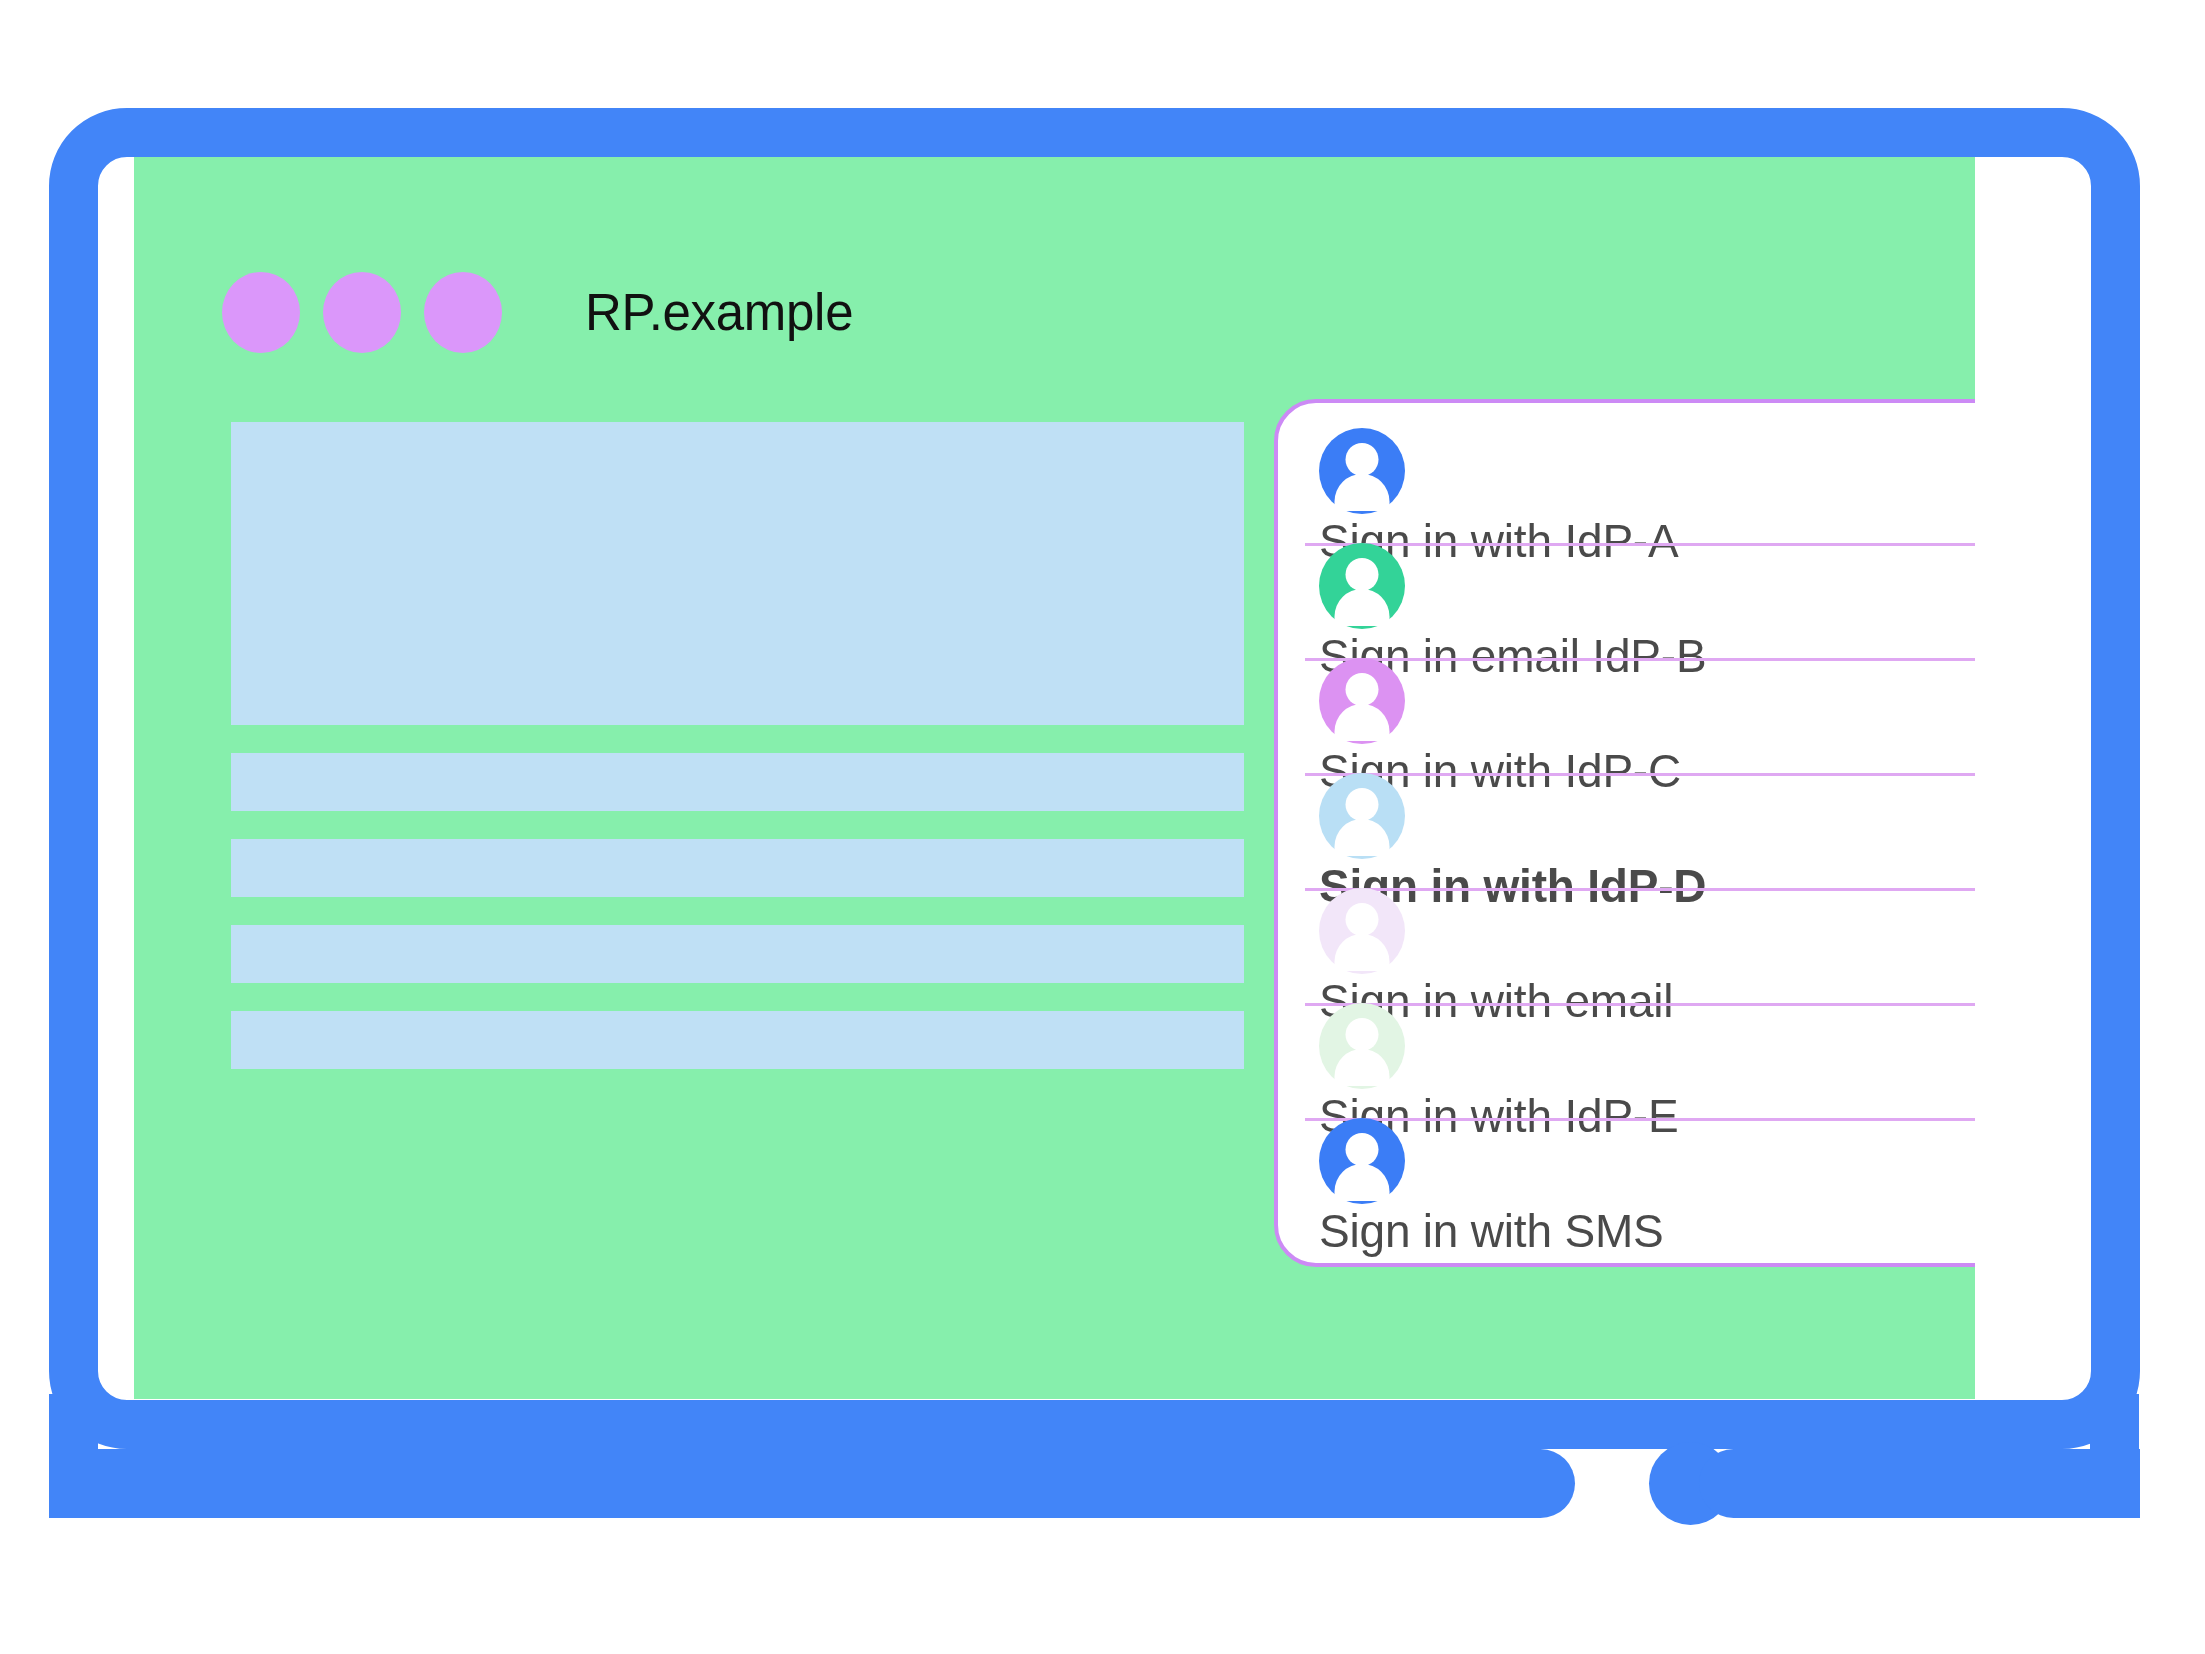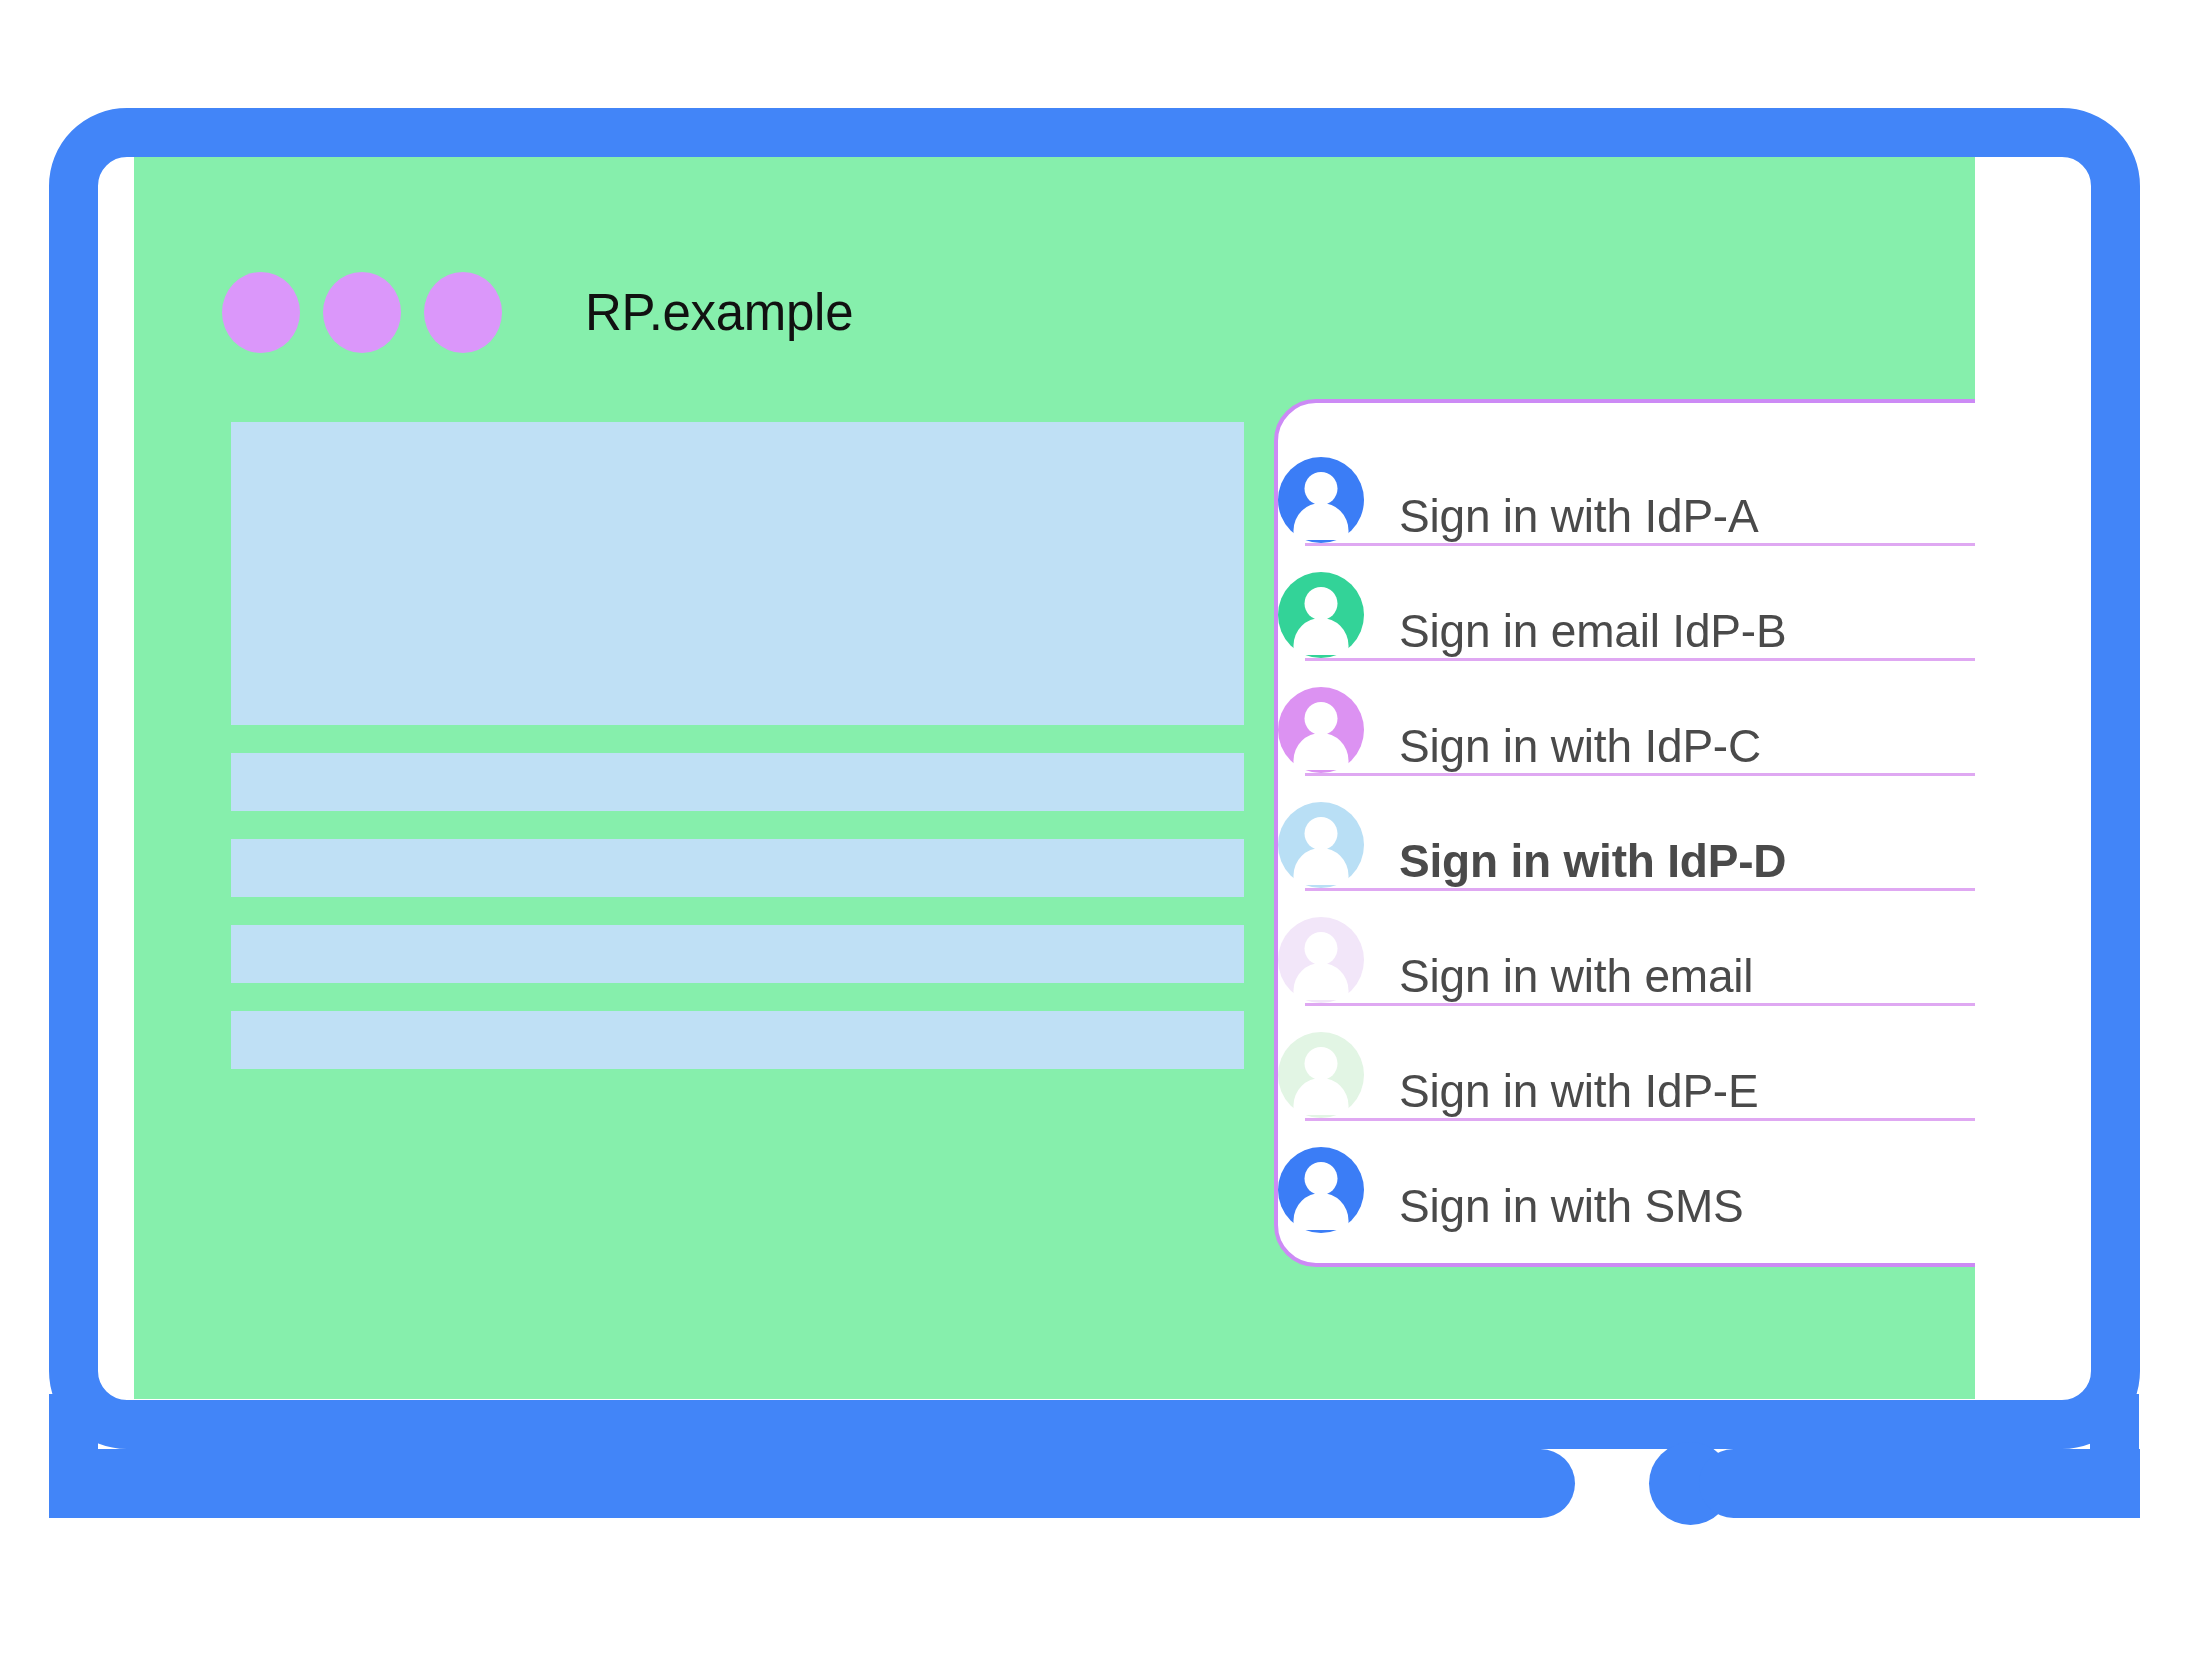--- a/index.html
+++ b/index.html
@@ -126,23 +126,25 @@
     top: 242px;
     width: 807px;
     box-sizing: border-box;
     border: 4.4px solid #cc8af5;
     border-radius: 42px;
     background: #ffffff;
     padding: 25px 0 30px 0;
   }
   .signin-row {
     display: flex;
-    align-items: flex-end;
+    align-items: flex-start;
     height: 115px;
+    padding-left: 41px;
     position: relative;
+    flex-direction: column;
   }
   .signin-row + .signin-row::before {
     content: "";
     position: absolute;
     left: 26.5px;
     right: 0;
     top: 0;
     height: 2.6px;
     background: #dfa8f2;
   }

